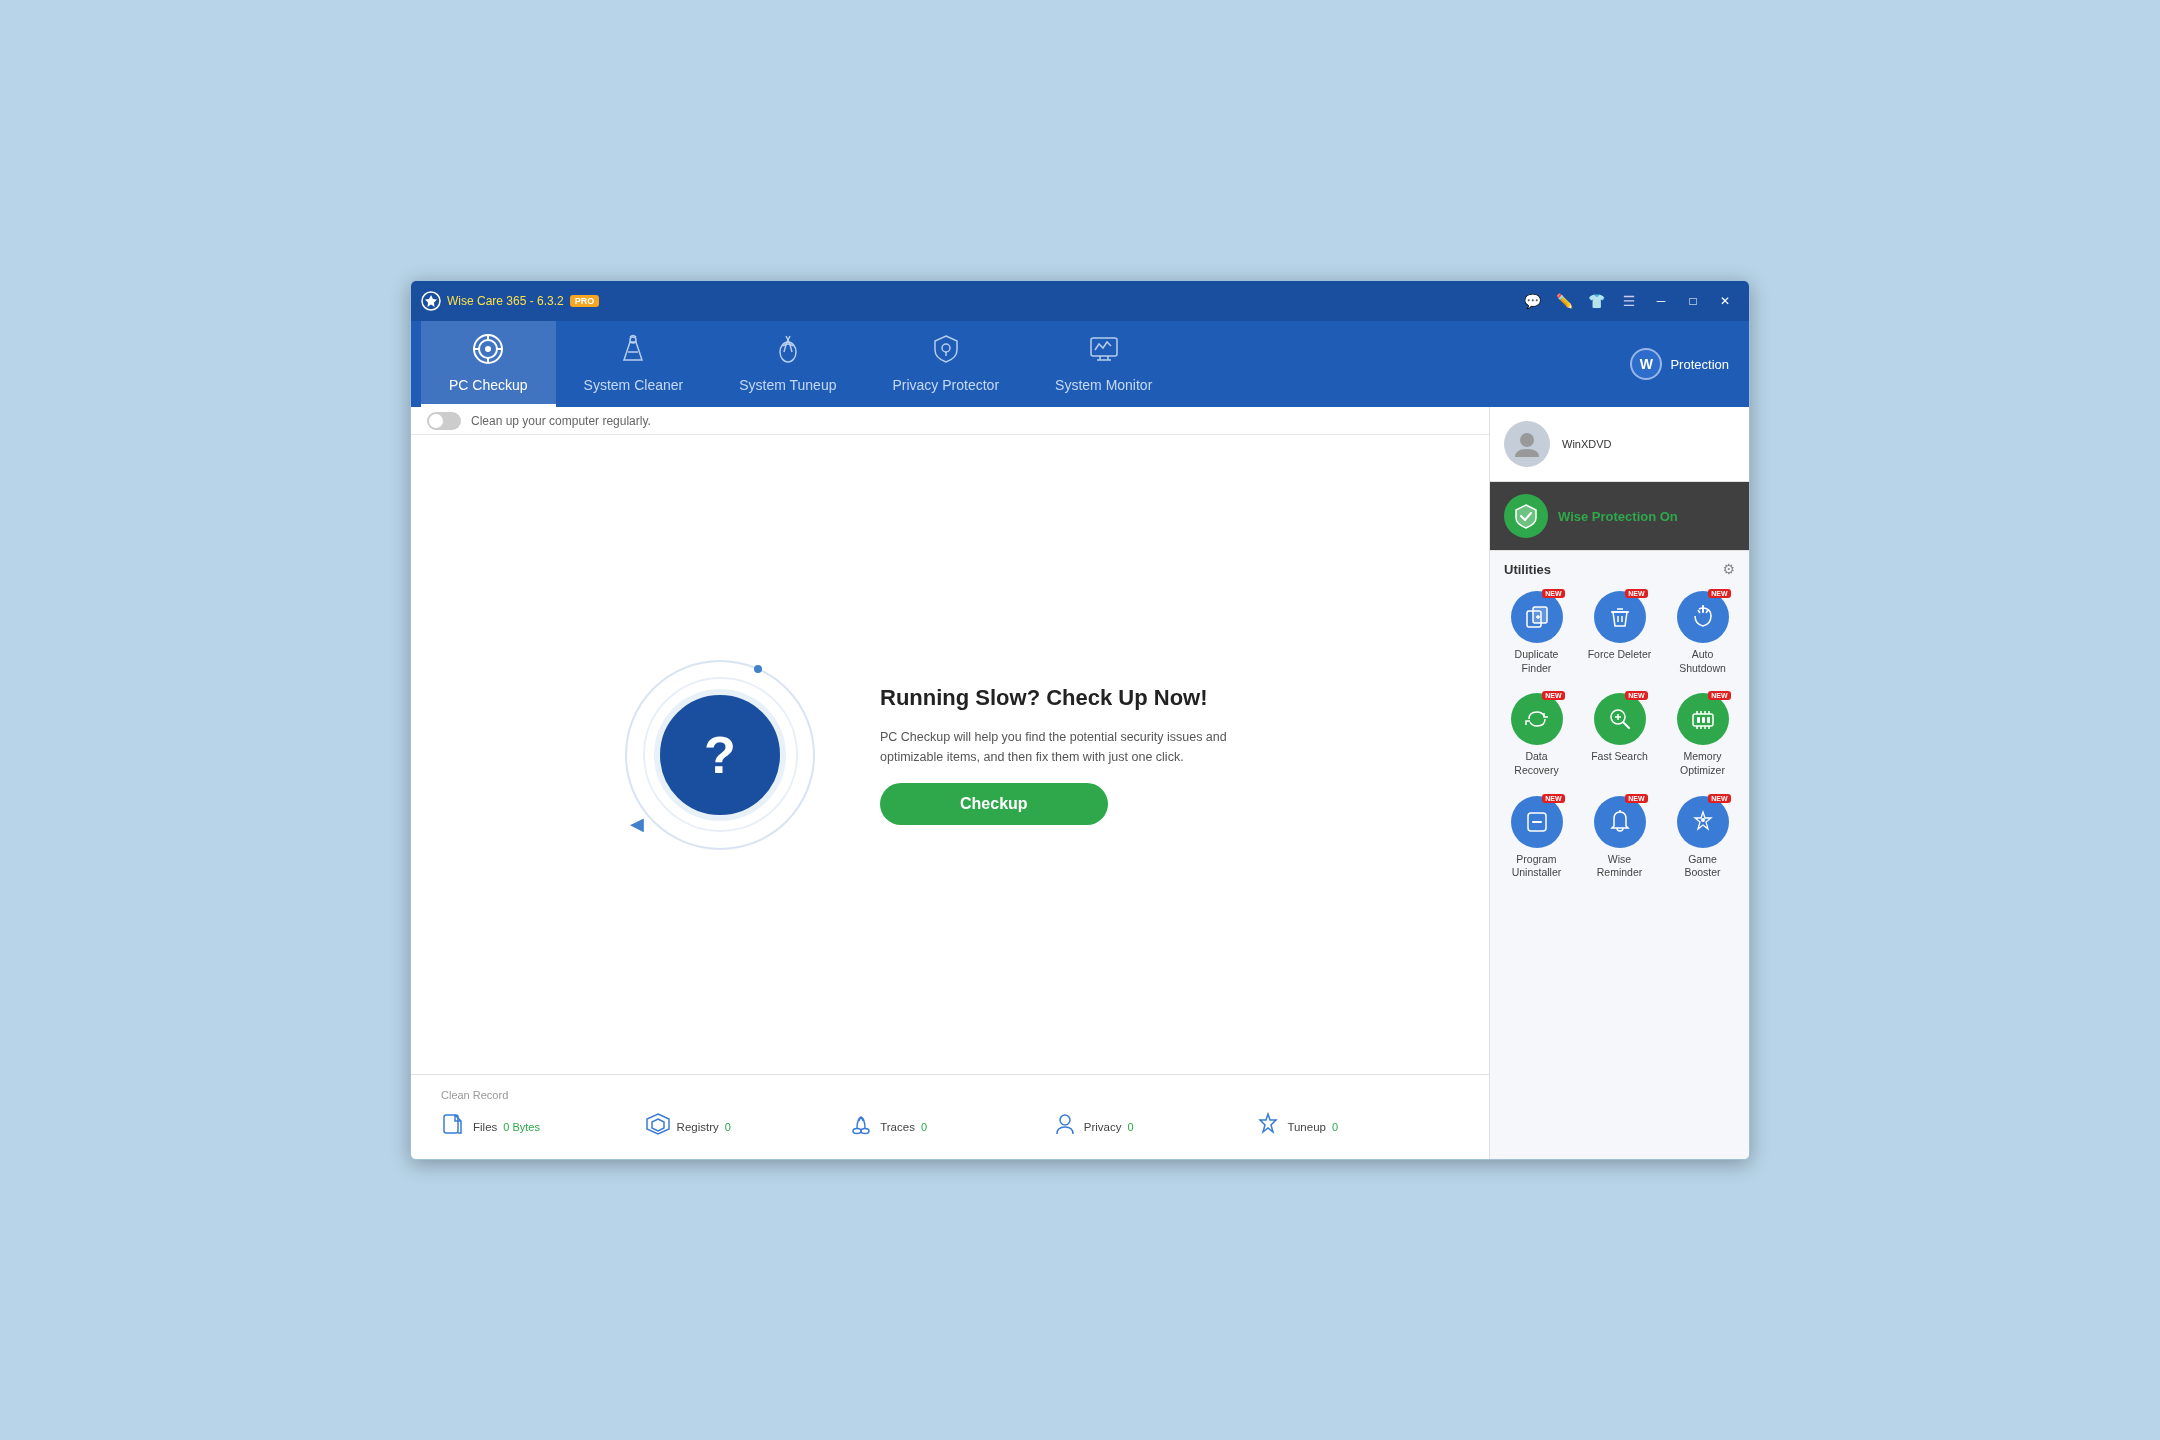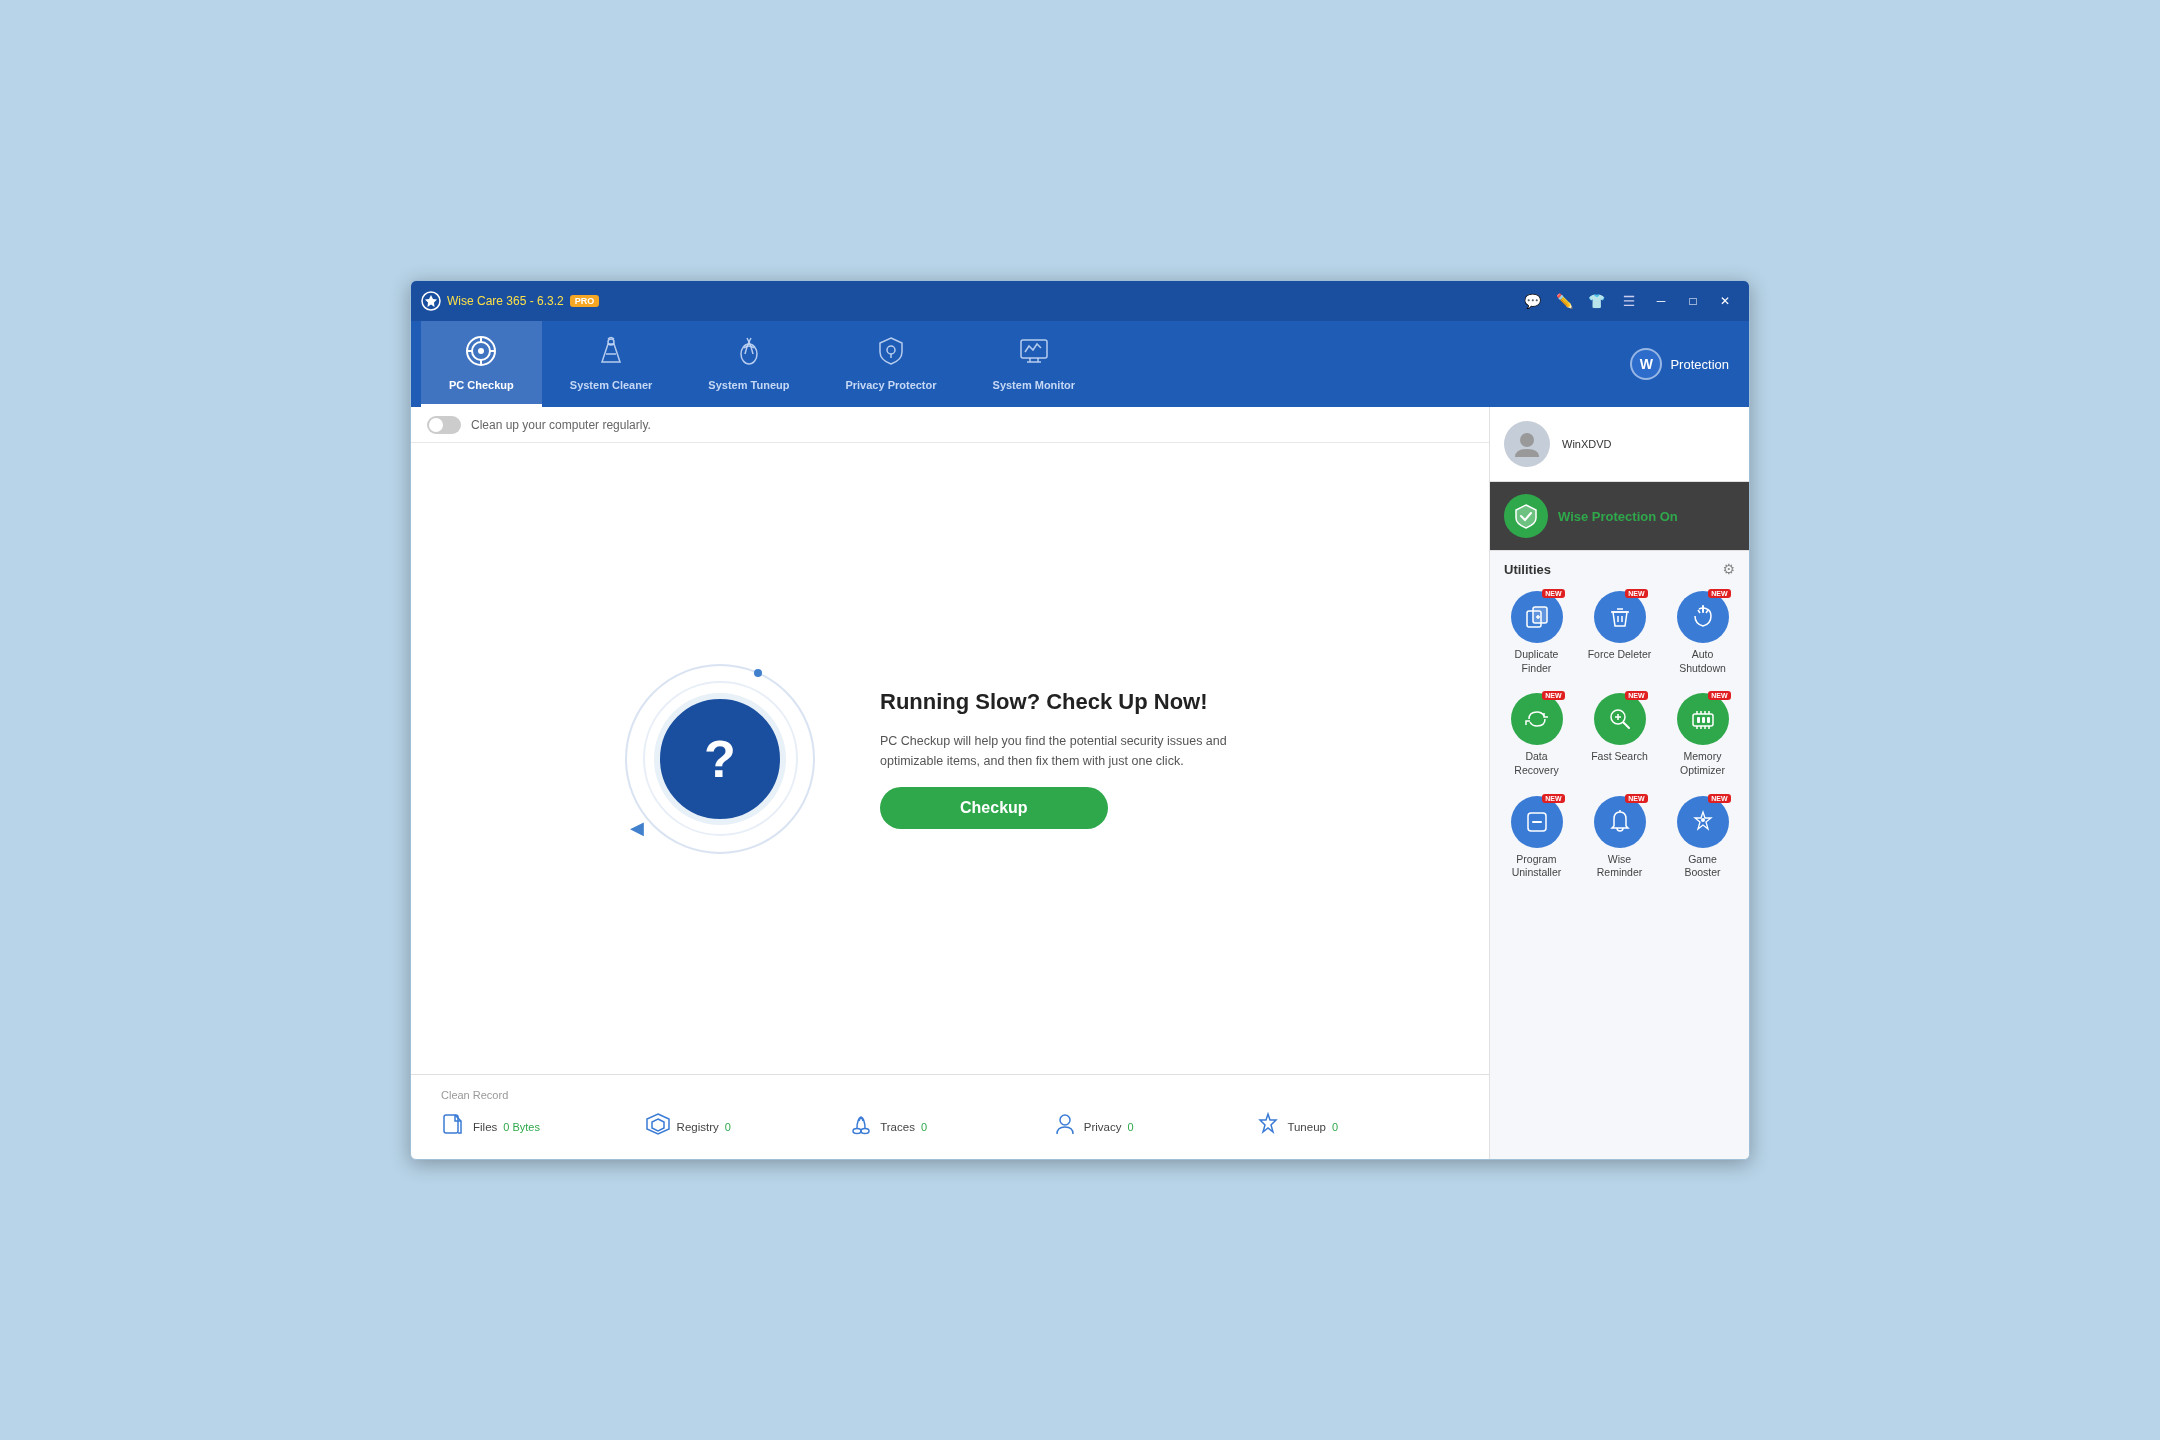--- a/index.html
+++ b/index.html
@@ -108,21 +108,21 @@
     }
     .nav-item.active {
       background: rgba(255,255,255,0.15);
       color: white;
       border-bottom: 3px solid white;
     }
     .nav-icon {
       font-size: 28px;
       line-height: 1;
     }
-    .nav-label { font-size: 11px; white-space: nowrap; font-weight: bold; }
+    .nav-label { font-size: 14px; white-space: nowrap; }
     .nav-spacer { flex: 1; }
     .nav-user {
       display: flex;
       align-items: center;
       gap: 8px;
       color: white;
       font-size: 13px;
       padding: 0 10px;
     }
     .nav-user-avatar {
@@ -149,21 +149,21 @@
     
     .left-panel {
       flex: 1;
       display: flex;
       flex-direction: column;
       overflow: hidden;
     }
 
     
     .toolbar {
-      height: 36px;
+      height: 28px;
       display: flex;
       align-items: center;
       padding: 0 16px;
       border-bottom: 1px solid #e8e8e8;
       gap: 10px;
     }
     .toggle-switch {
       width: 34px;
       height: 18px;
       background: #ccc;

